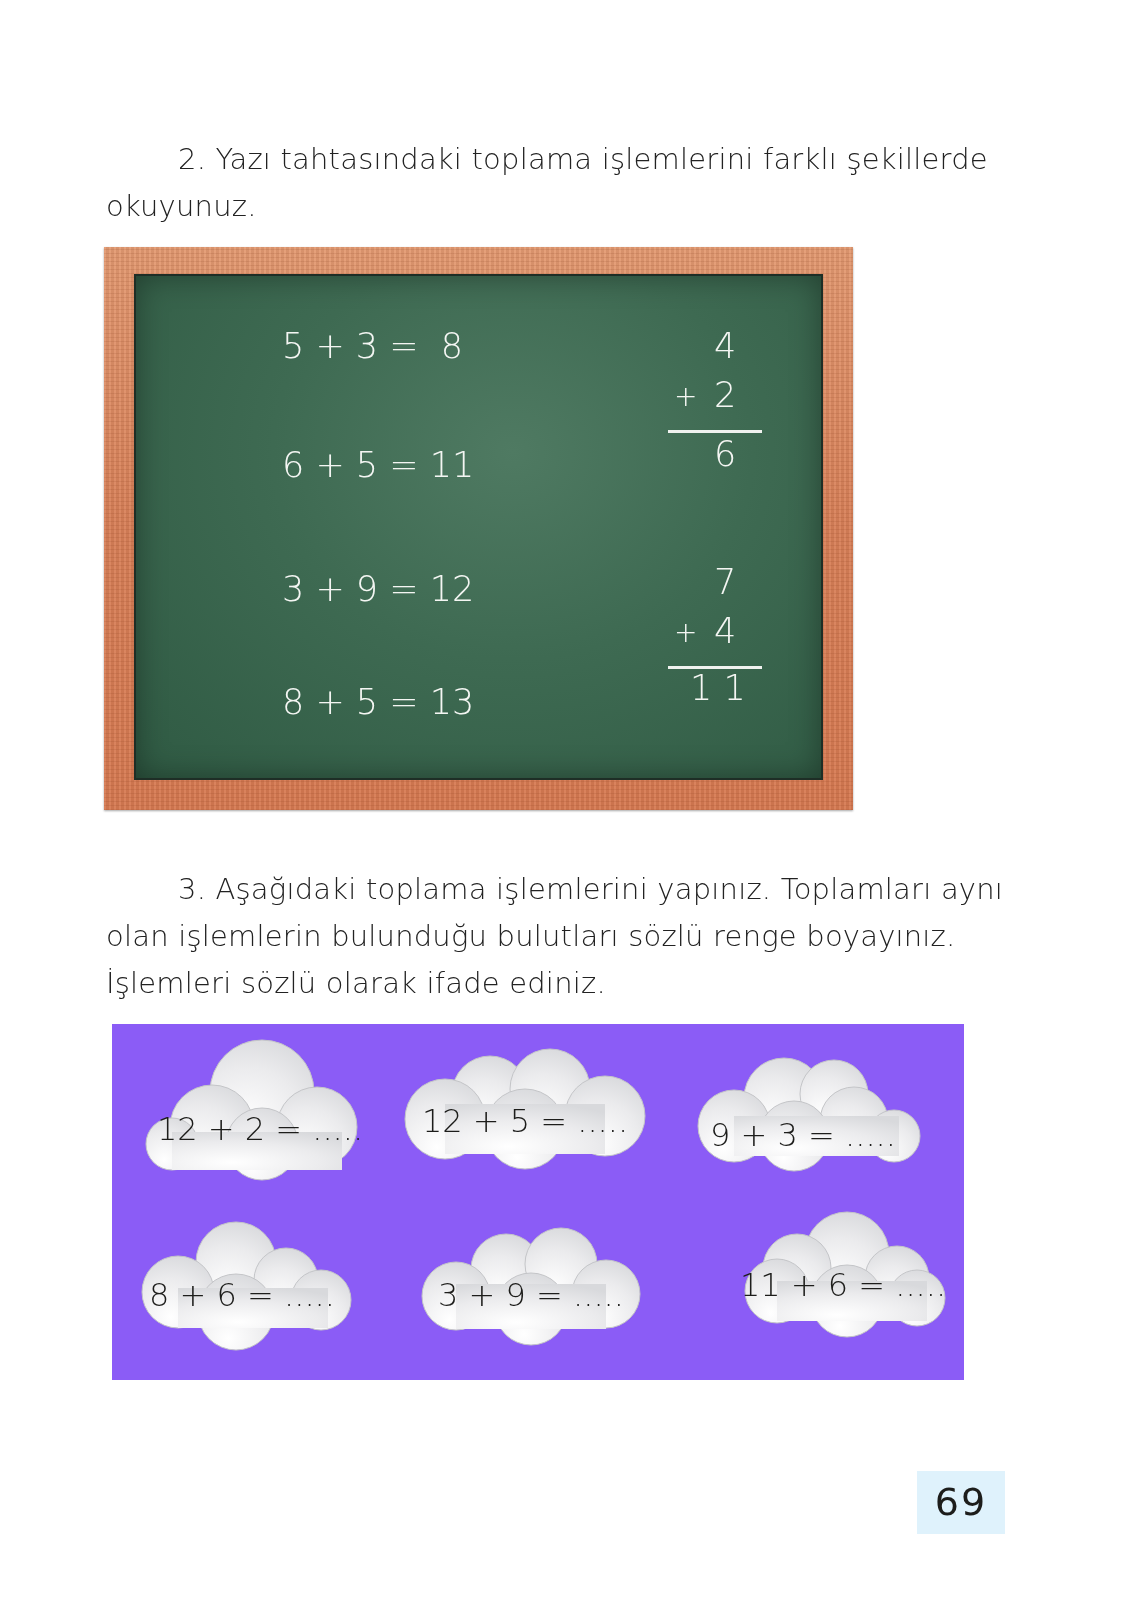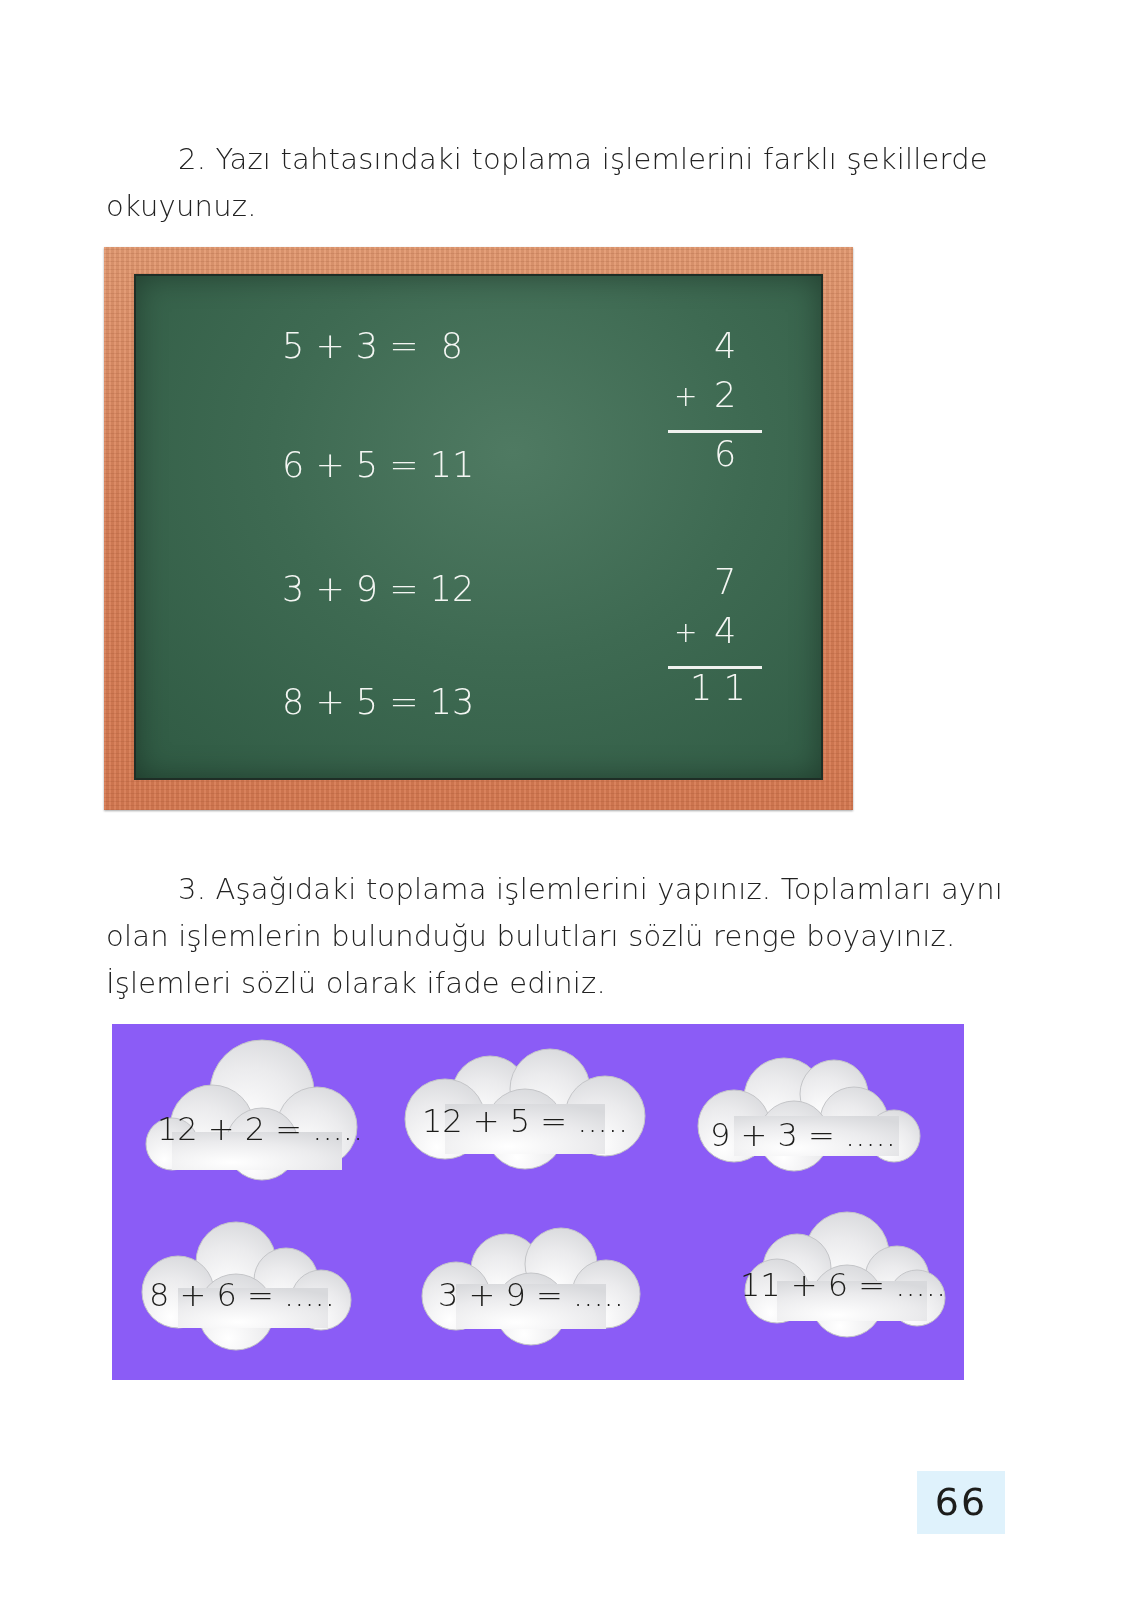--- a/index.html
+++ b/index.html
@@ -225,13 +225,13 @@
         <circle cx="40" cy="85" r="32"></circle>
         <circle cx="180" cy="92" r="28"></circle>
         <circle cx="110" cy="95" r="36"></circle>
         <rect x="40" y="75" width="150" height="40" stroke="none"></rect>
       </g>
     </svg>
     <span class="expr" style="top:60px;">11 + 6 = .....</span>
   </div>
 </div>
 
-<div class="page-num">66</div>
+<div class="page-num">69</div>
 
 </body></html>

